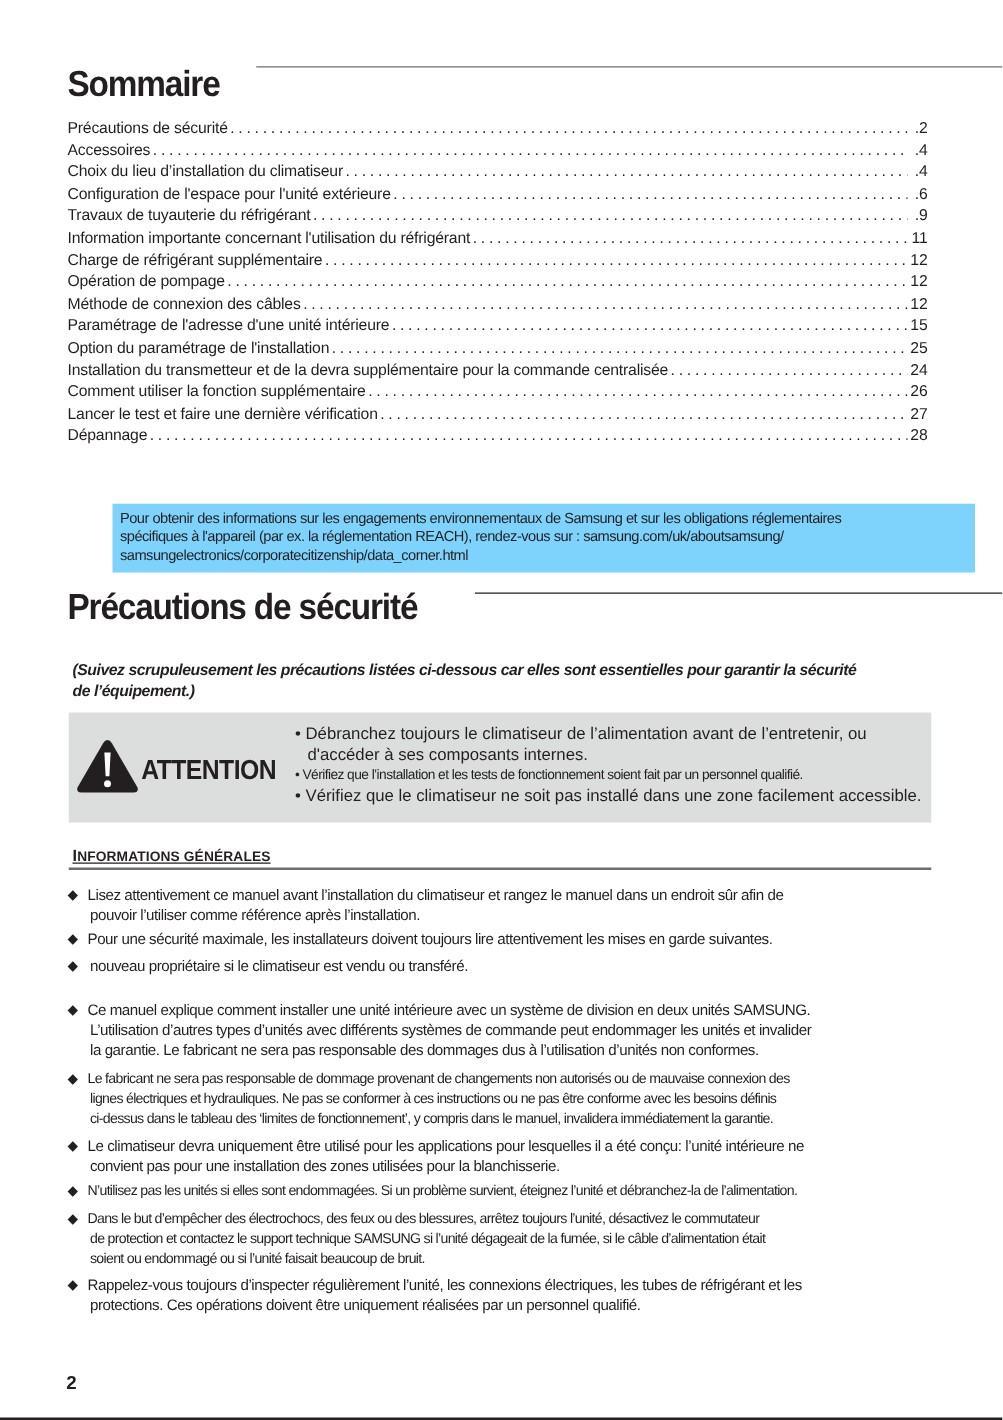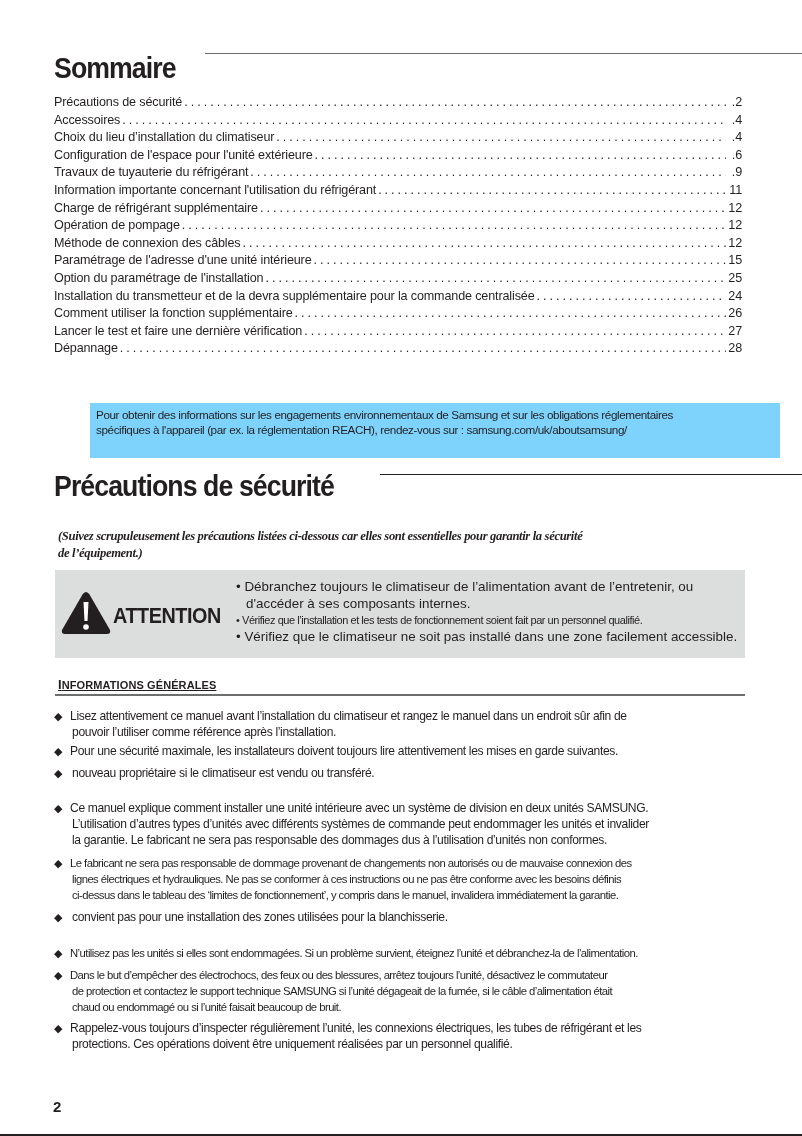--- a/index.html
+++ b/index.html
@@ -8,21 +8,21 @@
     .rule-top { left:205px; top:53px; width:597px; height:1px; background:#6d6e70; }
     .h1 { font-family:"Liberation Sans", sans-serif; font-weight:bold; font-size:29px; letter-spacing:-1px; transform:scaleX(0.92); transform-origin:left; color:#231f20; }
     .toc { left:54px; top:95px; width:688px; font-size:12.6px; letter-spacing:-0.15px; }
     .toc-row { display:flex; align-items:baseline; height:17.6px; white-space:nowrap; }
     .toc-row .t { flex:0 0 auto; }
     .toc-row .d { flex:1 1 auto; overflow:hidden; margin:0 2px; letter-spacing:2.4px; color:#231f20; }
     .toc-row .d::before { content:". . . . . . . . . . . . . . . . . . . . . . . . . . . . . . . . . . . . . . . . . . . . . . . . . . . . . . . . . . . . . . . . . . . . . . . . . . . . . . . . . . . . . . . . . . . . . . . . . . . . . . . . . . . . . . . . . . . . . . . . . . . . . . . . . . . . . . . ."; letter-spacing:0; word-spacing:-0.5px; }
     .toc-row .p { flex:0 0 auto; text-align:right; min-width:14px; }
     .notice { left:55px; top:403px; width:690px; height:55px; background:#7dd3fc; font-size:11.7px; line-height:15px; padding:4px 6px; box-sizing:border-box; letter-spacing:-0.4px;margin-left:35px; }
     .rule-sec { left:380px; top:474px; width:422px; height:1px; background:#231f20; }
-    .intro { left:58px; top:528px; width:700px; font-size:12.6px; line-height:16.5px; font-weight:bold; font-style:italic; letter-spacing:-0.35px;font-family:Liberation Serif, serif; }
+    .intro { left:58px; top:528px; width:700px; font-size:12.6px; line-height:16.5px; font-weight:bold; font-style:italic; letter-spacing:-0.35px; }
     .att-box { left:55px; top:570px; width:690px; height:88px; background:#dcdddd; }
     .att-icon { left:60px; top:590px; width:52px; height:46px; }
     .att-label { left:113px; top:603px; font-weight:bold; font-size:22px; letter-spacing:-0.5px; transform:scaleX(0.9); transform-origin:left; }
     .att-list { left:236px; top:579px; width:508px; font-size:13.4px; line-height:16.5px; }
     .att-list div { white-space:nowrap; }
     .att-list .small { font-size:11px; letter-spacing:-0.45px; }
     .sub-h { left:58px; top:677px; font-size:11px; font-weight:bold; letter-spacing:0.1px;text-decoration:underline; }
     .sub-h .cap { font-size:13px; }
     .rule-sub { left:55px; top:694px; width:690px; height:2px; background:#6d6e70; }
     .bul { left:54px; width:700px; font-size:12.1px; line-height:16px; letter-spacing:-0.35px; }
@@ -113,20 +113,21 @@
   <div class="toc-row">
       <span class="t">Dépannage</span>
       <span class="d"></span>
       <span class="p"> 28</span>
     </div>
 </div>
 
 <div class="abs notice">
   <div>Pour obtenir des informations sur les engagements environnementaux de Samsung et sur les obligations réglementaires</div>
   <div>spécifiques à l'appareil (par ex. la réglementation REACH), rendez-vous sur : samsung.com/uk/aboutsamsung/</div>
+  <div>samsungelectronics/corporatecitizenship/data_corner.html</div>
 </div>
 
 <div class="abs rule-sec"></div>
 <div class="abs h1" style="left:54px;top:470px;">Précautions de sécurité</div>
 
 <div class="abs intro">
   <div>(Suivez scrupuleusement les précautions listées ci-dessous car elles sont essentielles pour garantir la sécurité</div>
   <div>de l’équipement.)</div>
 </div>
 
@@ -162,29 +163,29 @@
 <div class="abs bul" style="top:800px;">
   <span class="dia">◆</span>
   <div class="tx"><span>Ce manuel explique comment installer une unité intérieure avec un système de division en deux unités SAMSUNG.</span><span class="cont">L’utilisation d’autres types d’unités avec différents  systèmes de commande peut endommager les unités et invalider</span><span class="cont">la garantie. Le fabricant ne sera pas responsable des dommages dus à l’utilisation d’unités non conformes.</span></div>
 </div>
 <div class="abs bul cond" style="top:855px;">
   <span class="dia">◆</span>
   <div class="tx"><span> Le fabricant ne sera pas responsable de dommage provenant de changements non autorisés ou de mauvaise connexion des</span><span class="cont">lignes électriques et hydrauliques. Ne pas se conformer à ces instructions ou ne pas être conforme avec les besoins définis</span><span class="cont">ci-dessus dans le tableau des ‘limites de fonctionnement’, y compris  dans le manuel, invalidera immédiatement la garantie.</span></div>
 </div>
 <div class="abs bul" style="top:909px;">
   <span class="dia">◆</span>
-  <div class="tx"><span class="cont">convient pas pour une installation des zones utilisées pour  la blanchisserie.</span></div>
+  <div class="tx"><span>Le climatiseur devra uniquement être utilisé pour les  applications pour lesquelles il a été conçu:  l’unité intérieure ne</span><span class="cont">convient pas pour une installation des zones utilisées pour  la blanchisserie.</span></div>
 </div>
 <div class="abs bul cond" style="top:945px;">
   <span class="dia">◆</span>
   <div class="tx"><span> N’utilisez pas les unités si elles sont endommagées.  Si un problème survient, éteignez l’unité et débranchez-la de l’alimentation.</span></div>
 </div>
 <div class="abs bul cond" style="top:967px;">
   <span class="dia">◆</span>
-  <div class="tx"><span>Dans le but d’empêcher des électrochocs, des feux ou des blessures, arrêtez toujours l’unité, désactivez le commutateur</span><span class="cont">de protection et contactez le support technique SAMSUNG si l’unité dégageait de la fumée, si le câble d’alimentation était</span><span class="cont">chaud ou endommagé ou si l’unité faisait beaucoup de bruit.</span></div>
+  <div class="tx"><span>Dans le but d’empêcher des électrochocs, des feux ou des blessures, arrêtez toujours l’unité, désactivez le commutateur</span><span class="cont">de protection et contactez le support technique SAMSUNG si l’unité dégageait de la fumée, si le câble d’alimentation était</span><span class="cont">soient ou endommagé ou si l’unité faisait beaucoup de bruit.</span></div>
 </div>
 <div class="abs bul" style="top:1020px;">
   <span class="dia">◆</span>
   <div class="tx"><span>Rappelez-vous toujours d’inspecter régulièrement l’unité, les connexions électriques, les tubes de réfrigérant et les</span><span class="cont">protections.  Ces opérations doivent être uniquement réalisées par un personnel qualifié.</span></div>
 </div>
 
 <div class="abs page-num">2</div>
 <div class="abs rule-bottom"></div>
 
 </body></html>

